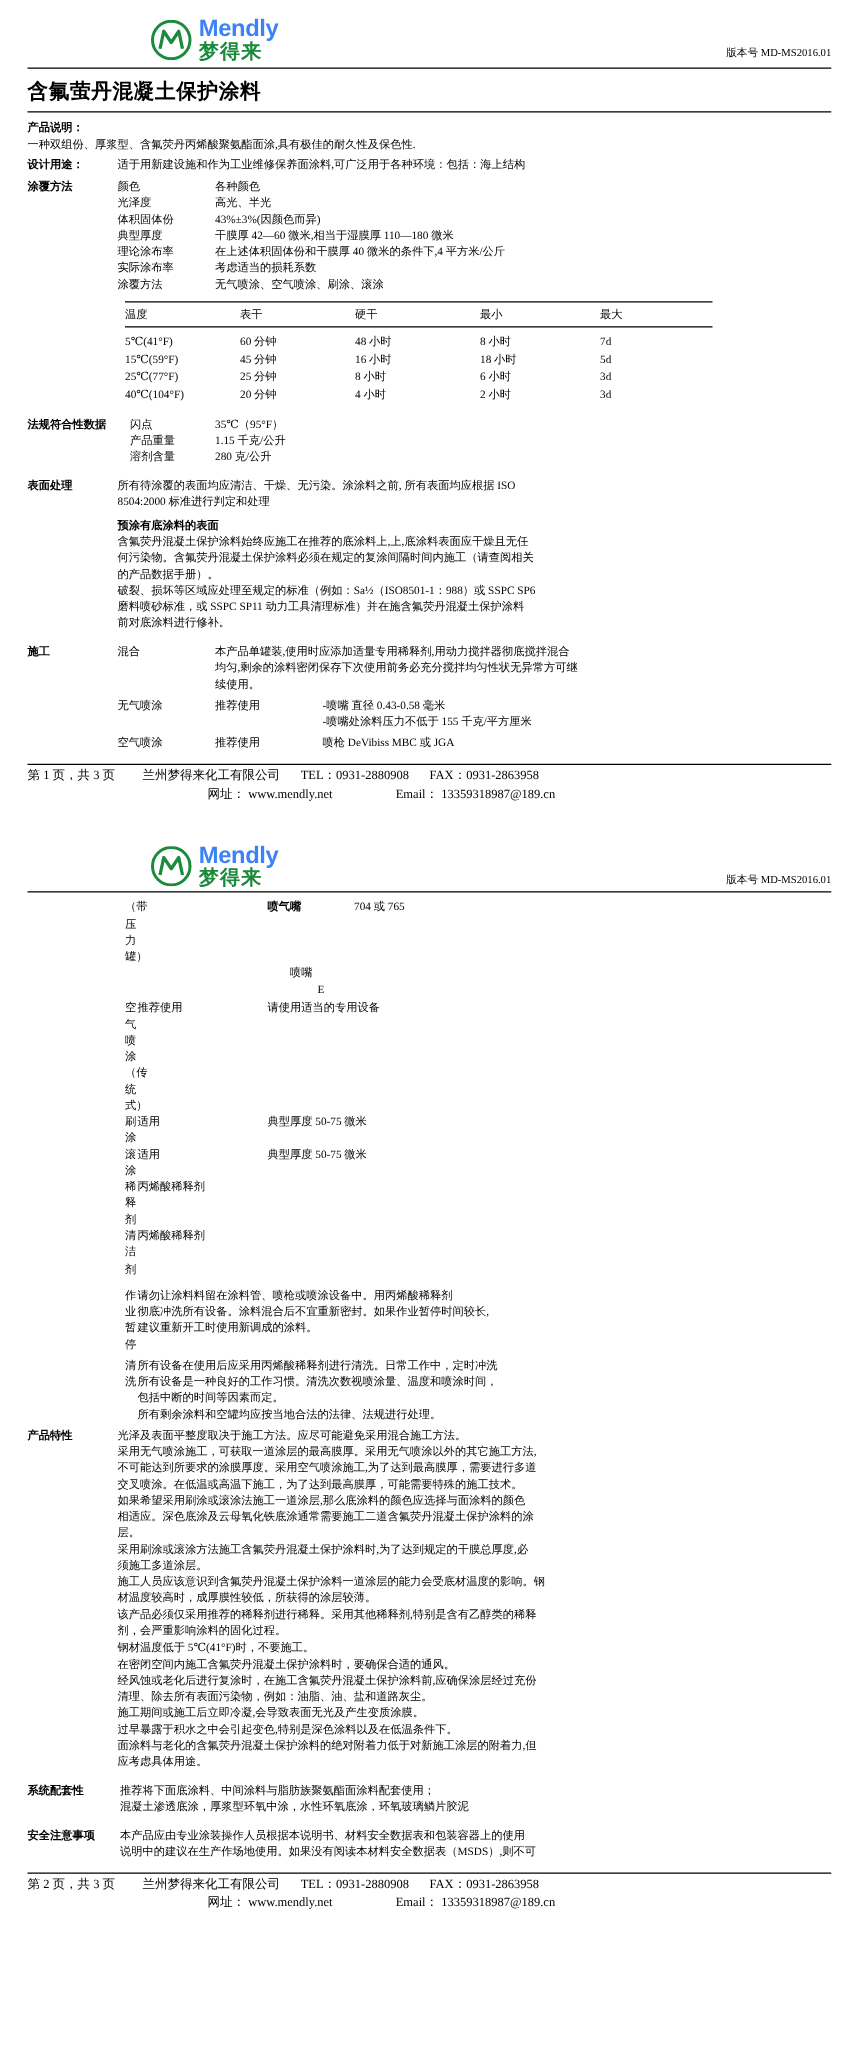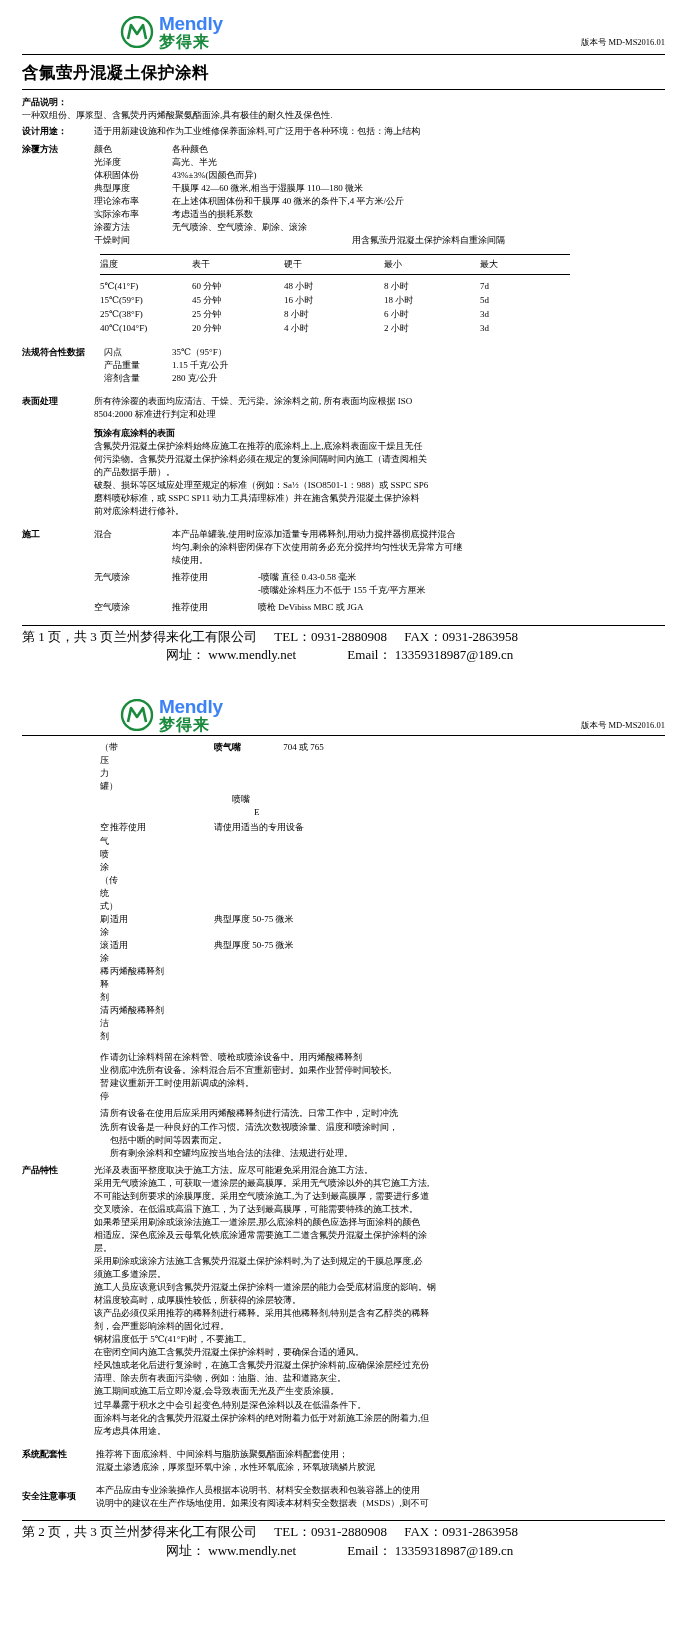--- a/index.html
+++ b/index.html
@@ -50,21 +50,21 @@
   .dry-head { padding:3px 0 3px 0; }
   .dry-body > div { padding:0.5px 0; }
 
   p.blk { margin:0; }
   p.gap { margin-top:6px; }
   .bold { font-weight:bold; }
 
   
   .footer { margin-top:6px; }
   .footer-line { border-top:1px solid #000; }
-  .footer-inner { display:flex; justify-content:flex-start; font-size:13px; padding-top:2px; }
+  .footer-inner { display:flex; justify-content:flex-start; font-size:10px; padding-top:2px; }
   .f-page { width:92px; }
   .f-mid { text-align:left; }
   .f-mid .l1 { }
   .f-mid .l2 { }
 
   .spacer-between { height:16px; }
 
   
   .p2row { display:flex; }
   .p2c1 { width:88px; padding-left:78px; }
@@ -134,24 +134,20 @@
           <div class="val">在上述体积固体份和干膜厚 40 微米的条件下,4 平方米/公斤</div>
         </div>
       <div class="row">
           <div class="sub1">实际涂布率</div>
           <div class="val">考虑适当的损耗系数</div>
         </div>
       <div class="row">
           <div class="sub1">涂覆方法</div>
           <div class="val">无气喷涂、空气喷涂、刷涂、滚涂</div>
         </div>
-      <div class="row">
-          <div class="sub1">干燥时间</div>
-          <div class="val" style="padding-left:180px;">用含氟萤丹混凝土保护涂料自重涂间隔</div>
-        </div>
     </div>
   </div>
 
   <div class="dry-wrap" style="margin-top:7px;">
     <div class="hr"></div>
     <div class="dry-row dry-head">
       <div class="dry-c0">温度</div>
       <div class="dry-c1">表干</div>
       <div class="dry-c2">硬干</div>
       <div class="dry-c3">最小</div>
@@ -167,21 +163,21 @@
         <div class="dry-c4">7d</div>
       </div>
       <div class="dry-row">
         <div class="dry-c0">15℃(59°F)</div>
         <div class="dry-c1">45 分钟</div>
         <div class="dry-c2">16 小时</div>
         <div class="dry-c3">18 小时</div>
         <div class="dry-c4">5d</div>
       </div>
       <div class="dry-row">
-        <div class="dry-c0">25℃(38°F)</div>
+        <div class="dry-c0">25℃(77°F)</div>
         <div class="dry-c1">25 分钟</div>
         <div class="dry-c2">8 小时</div>
         <div class="dry-c3">6 小时</div>
         <div class="dry-c4">3d</div>
       </div>
       <div class="dry-row">
         <div class="dry-c0">40℃(104°F)</div>
         <div class="dry-c1">20 分钟</div>
         <div class="dry-c2">4 小时</div>
         <div class="dry-c3">2 小时</div>
@@ -398,21 +394,21 @@
   </div>
 
   <div class="row" style="margin-top:10px;">
     <div class="lbl" style="width:74px;min-width:74px;">系统配套性</div>
     <div class="val">
       <p class="blk">推荐将下面底涂料、中间涂料与脂肪族聚氨酯面涂料配套使用；</p>
       <p class="blk">混凝土渗透底涂，厚浆型环氧中涂，水性环氧底涂，环氧玻璃鳞片胶泥</p>
     </div>
   </div>
 
-  <div class="row" style="margin-top:10px;align-items:center;">
+  <div class="row" style="margin-top:10px;">
     <div class="lbl" style="width:74px;min-width:74px;">安全注意事项</div>
     <div class="val">
       <p class="blk">本产品应由专业涂装操作人员根据本说明书、材料安全数据表和包装容器上的使用</p>
       <p class="blk">说明中的建议在生产作场地使用。如果没有阅读本材料安全数据表（MSDS）,则不可</p>
     </div>
   </div>
 
   <div class="footer" style="margin-top:10px;">
     <div class="footer-line"></div>
     <div class="footer-inner">

